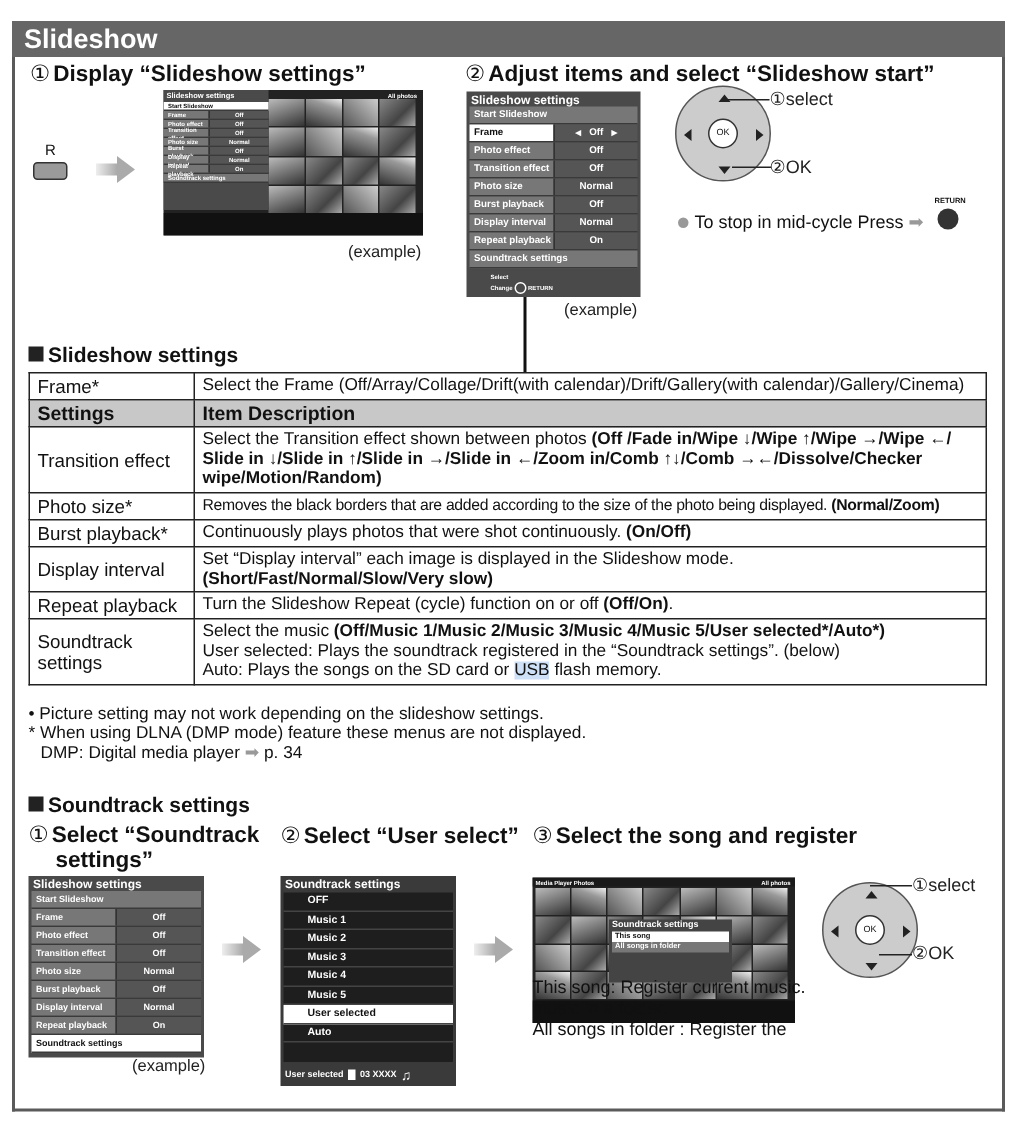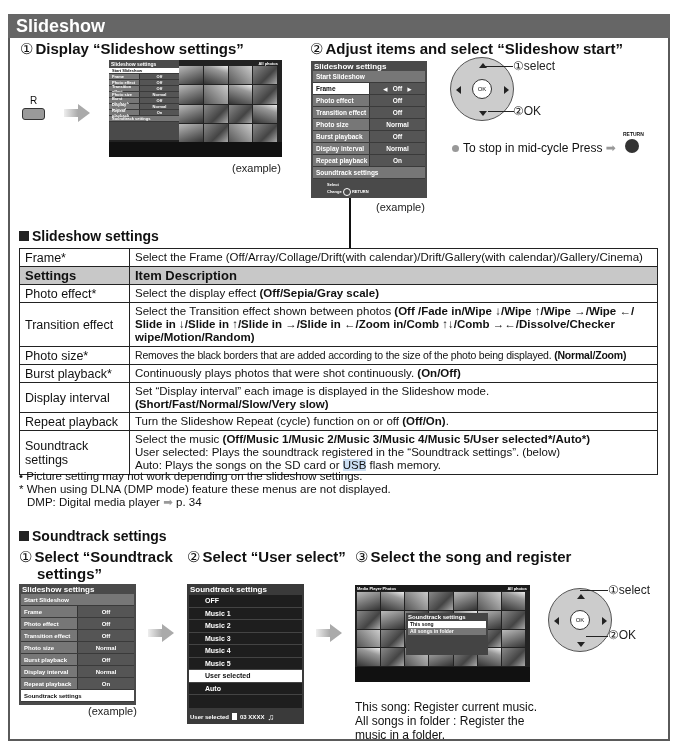--- a/index.html
+++ b/index.html
@@ -203,24 +203,20 @@
 </div>
 <table class="st">
   <tbody>
       <tr style="height:18px;">
     <td class="c1">Frame*</td>
     <td class="c2">Select the Frame (Off/Array/Collage/Drift(with calendar)/Drift/Gallery(with calendar)/Gallery/Cinema)</td>
   </tr>
   <tr>
     <th>Settings</th>
     <th>Item Description</th>
-  </tr>
-  <tr style="height:18px;">
-    <td class="c1">Photo effect*</td>
-    <td class="c2"><span>Select the display effect </span><span class="b">(Off/Sepia/Gray scale)</span></td>
   </tr>
   <tr style="height:44px;">
     <td class="c1">Transition effect</td>
     <td class="c2"><span>Select the Transition effect shown between photos </span><span class="b">(Off /Fade in/Wipe ↓/Wipe ↑/Wipe →/Wipe ←/ Slide in ↓/Slide in ↑/Slide in →/Slide in ←/Zoom in/Comb ↑↓/Comb →←/Dissolve/Checker wipe/Motion/Random)</span></td>
   </tr>
   <tr style="height:18px;">
     <td class="c1">Photo size*</td>
     <td class="c2" style="font-size:10.5px; letter-spacing:-0.2px;"><span>Removes the black borders that are added according to the size of the photo being displayed. </span><span class="b">(Normal/Zoom)</span></td>
   </tr>
   <tr style="height:18px;">
@@ -372,17 +368,17 @@
   <div class="tri" style="left:28px; top:5px; border-left:4px solid transparent; border-right:4px solid transparent; border-bottom:5px solid #222;"></div>
   <div class="tri" style="left:28px; top:53px; border-left:4px solid transparent; border-right:4px solid transparent; border-top:5px solid #222;"></div>
   <div class="tri" style="left:5px; top:28px; border-top:4px solid transparent; border-bottom:4px solid transparent; border-right:5px solid #222;"></div>
   <div class="tri" style="left:53px; top:28px; border-top:4px solid transparent; border-bottom:4px solid transparent; border-left:5px solid #222;"></div>
 </div>
 <div class="lead" style="left:580px; top:590px; width:28px;"></div>
 <div class="small-label" style="left:608px; top:583px; font-size:12px;">①select</div>
 <div class="lead" style="left:586px; top:636px; width:22px;"></div>
 <div class="small-label" style="left:608px; top:628px; font-size:12px;">②OK</div>
 
-<div class="caption" style="left:355px; top:700px;">
+<div class="caption" style="left:355px; top:651px;">
   <div>This song: Register current music.</div>
+  <div>music in a folder.</div>
   <div>All songs in folder : Register the</div>
-  <div>music in a folder.</div>
 </div>
 
 </body></html>

